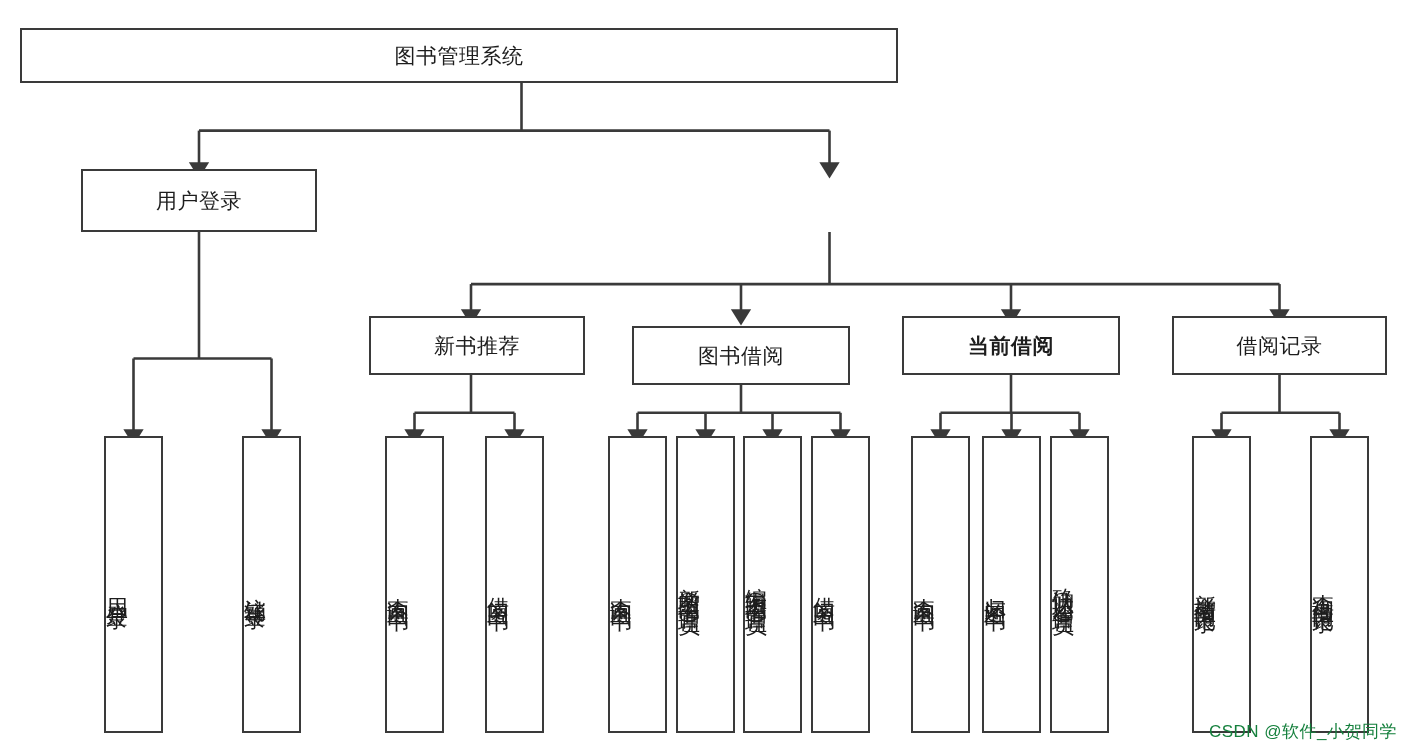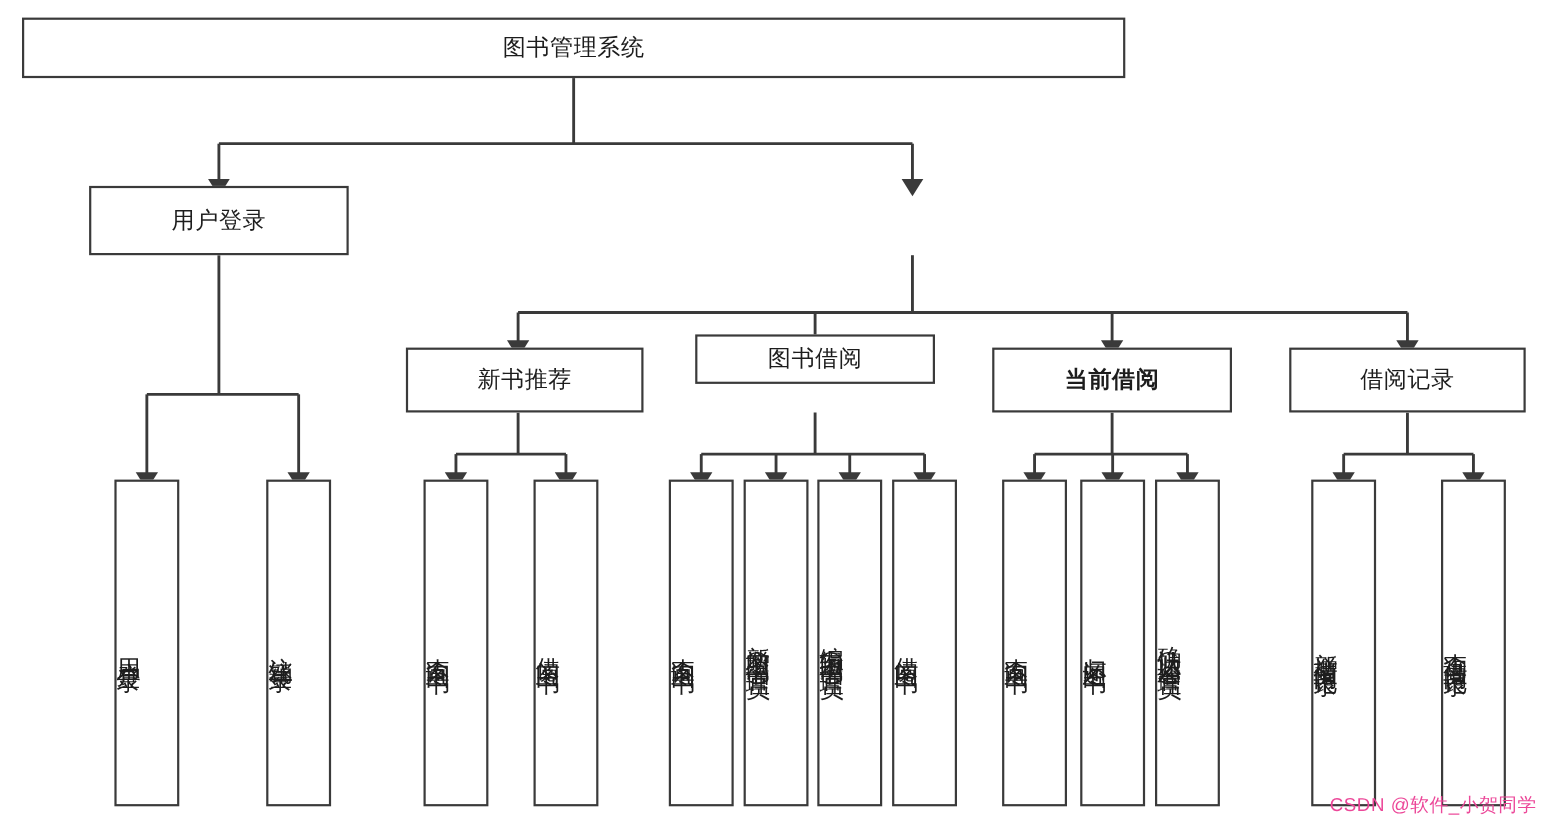--- a/index.html
+++ b/index.html
@@ -56,21 +56,21 @@
     font-size: 22px;
     letter-spacing: 4px;
     line-height: 1;
     white-space: nowrap;
   }
   .watermark {
     position: absolute;
     right: 8px;
     bottom: 4px;
     font-size: 17px;
-    color: #ec4899;
+    color: #15803d;
     white-space: nowrap;
     letter-spacing: 0.5px;
   }
 </style>
 </head>
 <body>
 
 <div id="diagram-root">
 
   <svg class="edges" viewBox="0 0 1405 747">
@@ -109,32 +109,32 @@
         <path d="M940.5,412.82 L940.5,435" marker-end="url(#arrowhead)"></path>
         <path d="M1011.5,412.82 L1011.5,435" marker-end="url(#arrowhead)"></path>
         <path d="M1079.5,412.82 L1079.5,435" marker-end="url(#arrowhead)"></path>
         <path d="M1279.5,375 L1279.5,412.82"></path>
         <path d="M1221.5,412.82 L1339.5,412.82"></path>
         <path d="M1221.5,412.82 L1221.5,435" marker-end="url(#arrowhead)"></path>
         <path d="M1339.5,412.82 L1339.5,435" marker-end="url(#arrowhead)"></path>
       </g>
   </svg>
 
-  <div class="node horizontal" style="left: 20px; top: 16px; width: 1003px; height: 55px;">
+  <div class="node horizontal" style="left: 20px; top: 28px; width: 878px; height: 55px;">
     <span class="node-label">图书管理系统</span>
   </div>
 
   <div class="node horizontal" style="left: 81px; top: 169px; width: 236px; height: 63px;">
     <span class="node-label">用户登录</span>
   </div>
 
   <div class="node horizontal" style="left: 369px; top: 316px; width: 216px; height: 59px; justify-content: center;">
     <span class="node-label">新书推荐</span>
   </div>
-  <div class="node horizontal" style="left: 632px; top: 304px; width: 218px; height: 45px;">
+  <div class="node horizontal" style="left: 632px; top: 326px; width: 218px; height: 59px;">
     <span class="node-label">图书借阅</span>
   </div>
   <div class="node horizontal" style="left: 902px; top: 316px; width: 218px; height: 59px; font-weight: bold;">
     <span class="node-label">当前借阅</span>
   </div>
   <div class="node horizontal" style="left: 1172px; top: 316px; width: 215px; height: 59px; justify-content: center;">
     <span class="node-label">借阅记录</span>
   </div>
 
   <div class="node vertical" style="left: 104px; top: 436px; width: 59px; height: 297px;">

